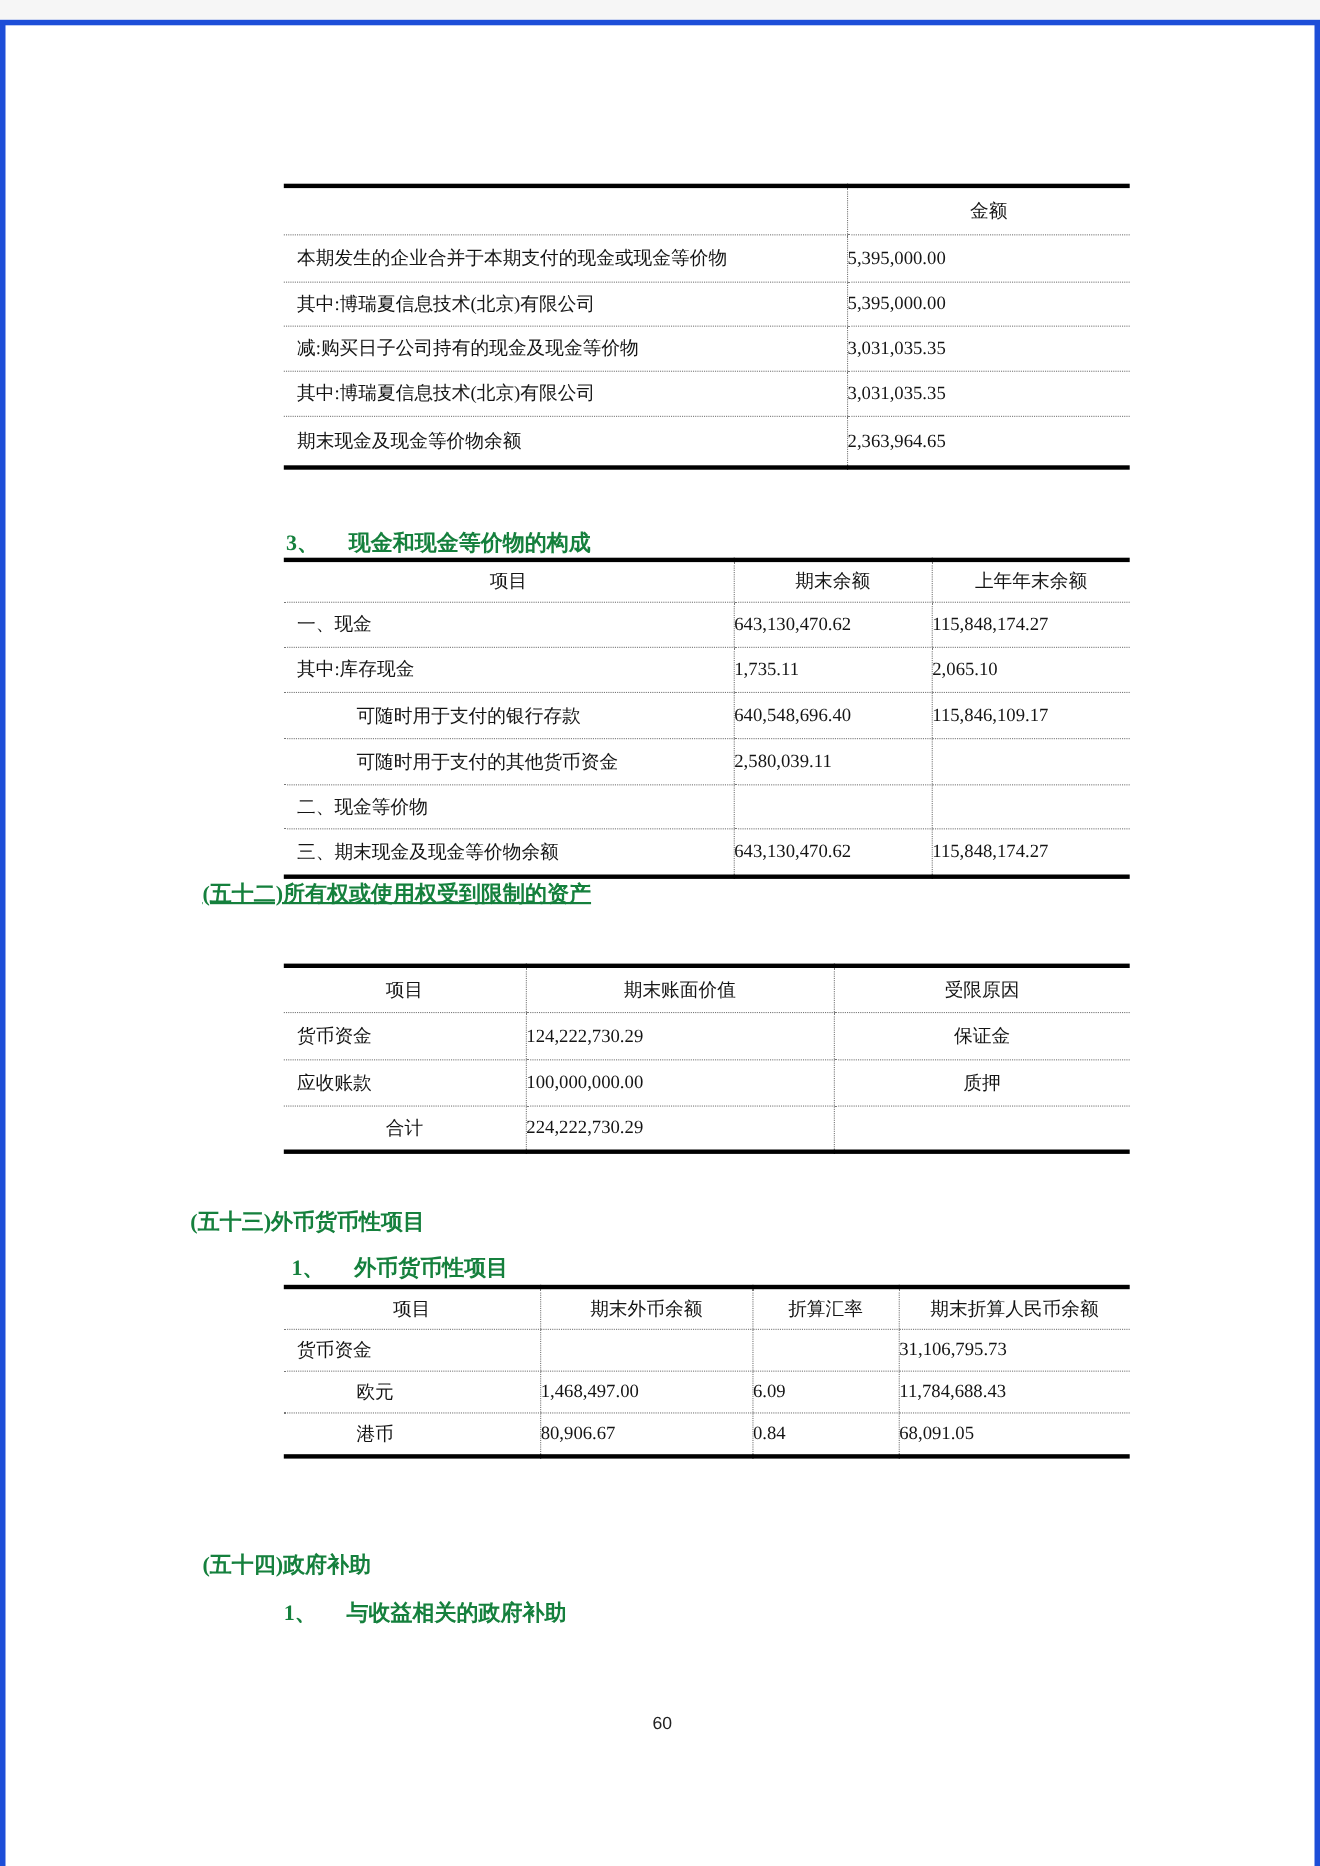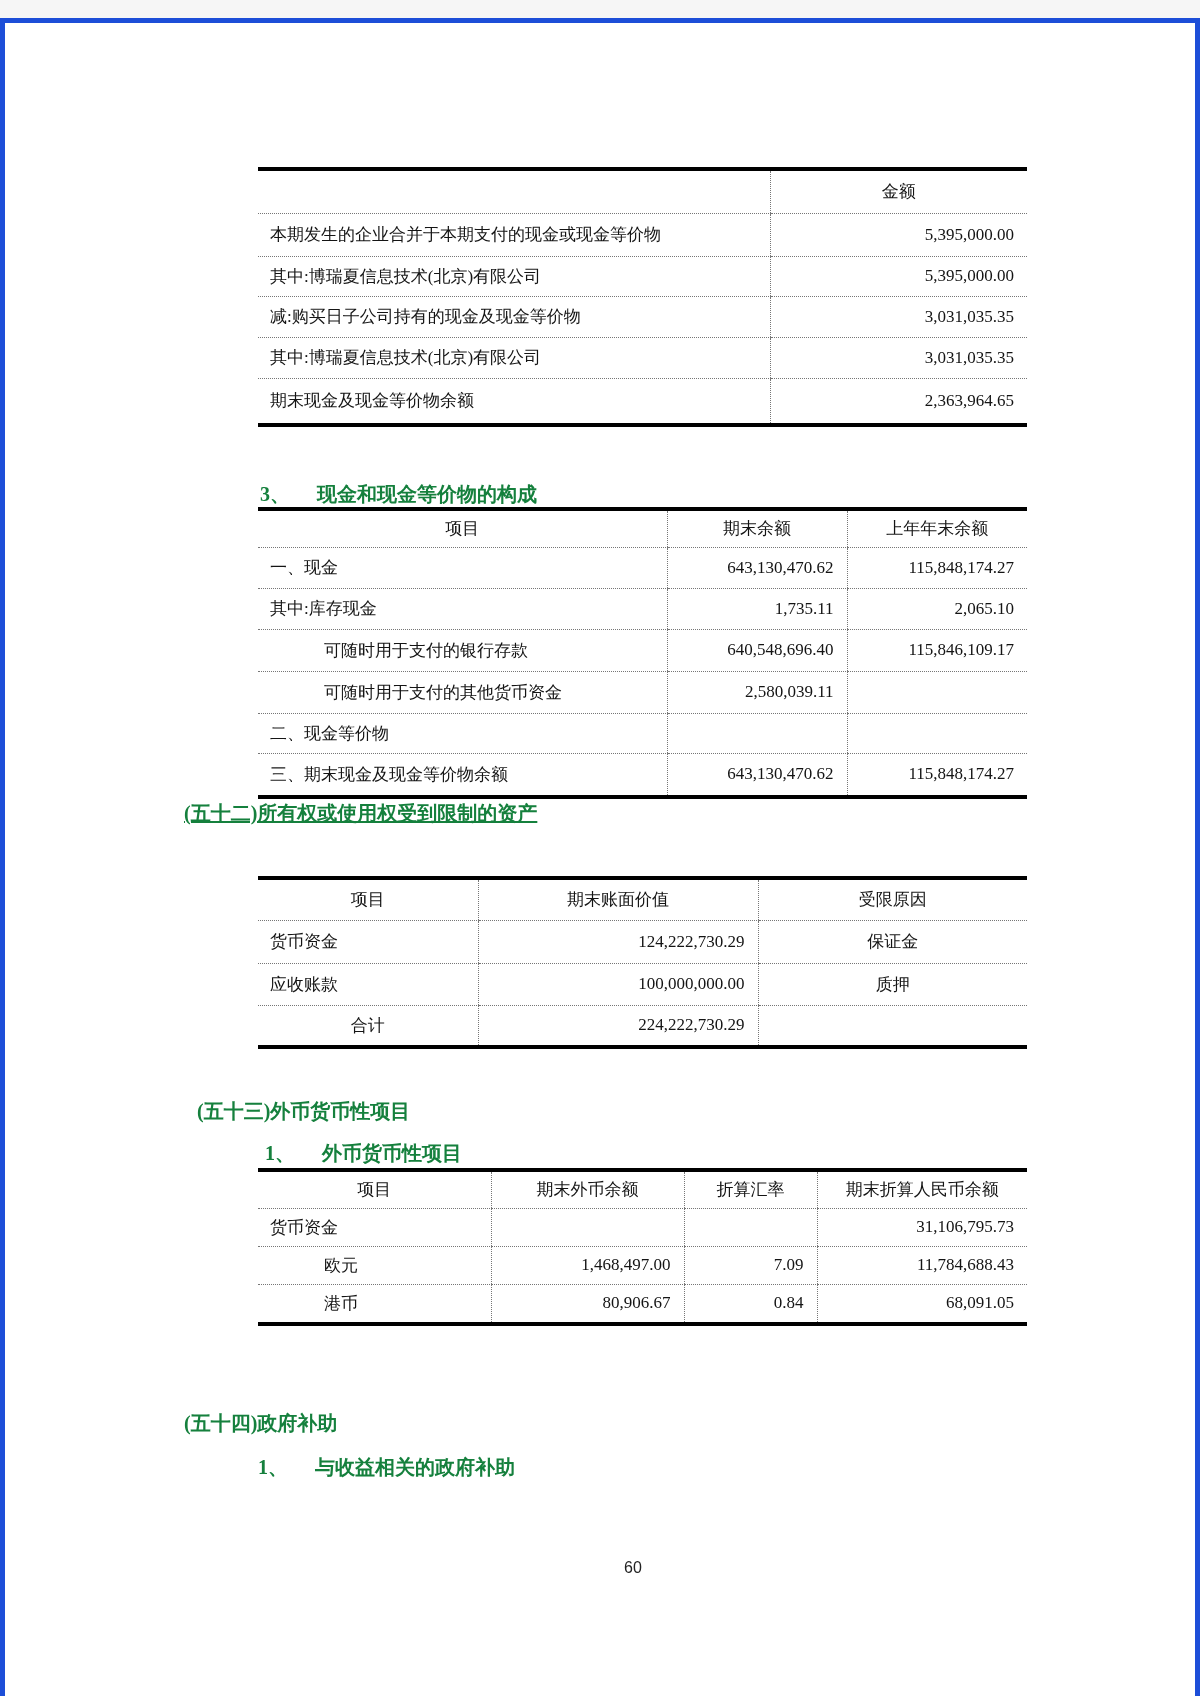--- a/index.html
+++ b/index.html
@@ -14,29 +14,29 @@
     border-top:4px solid #000; border-bottom:4px solid #000;
     font-size:17px; color:#141414;
   }
   .tbl td {
     border-bottom:1px dotted #767676; vertical-align:middle;
     white-space:nowrap; overflow:hidden;
   }
   .tbl td.vline { border-left:1px dotted #767676; }
   .lab { text-align:left; padding-left:12px; }
   .ind { padding-left:66px; }
-  .num { text-align:right; padding-right:13px; }
+  .num { text-align:left; padding-right:13px; }
   .ctr { text-align:center; }
   .sec {
     position:absolute; font-weight:bold; font-size:20px; line-height:26px;
     white-space:nowrap; color:#15803d;
   }
   .subnum { display:inline-block; width:57px; }
   .pageno {
-    position:absolute; left:600px; top:1536px; width:56px; text-align:center;
+    position:absolute; left:569px; top:1536px; width:56px; text-align:center;
     font-family:"Liberation Sans","DejaVu Sans",sans-serif; font-size:16px; color:#222;
   }
 </style>
 </head>
 <body>
 
 <div class="page">
 
   <table class="tbl" style="left:253px; top:144px; width:769px;">
     <colgroup>
@@ -145,21 +145,21 @@
       <td class="ctr vline">质押</td>
     </tr>
     <tr style="height:42px">
       <td class="ctr">合计</td>
       <td class="num vline">224,222,730.29</td>
       <td class="ctr vline"></td>
     </tr>
   </tbody>
     </table>
 
-  <div class="sec" style="left:192px; top:1075px;">(五十三)外币货币性项目</div>
+  <div class="sec" style="left:168px; top:1075px;">(五十三)外币货币性项目</div>
 
   <div class="sec" style="left:260px; top:1117px;">
     <span class="subnum">1、</span><span>外币货币性项目</span>
   </div>
 
   <table class="tbl" style="left:253px; top:1145px; width:769px;">
     <colgroup>
         <col style="width:233px">
         <col style="width:193px">
         <col style="width:133px">
@@ -174,21 +174,21 @@
     </tr>
     <tr style="height:38px">
       <td class="lab">货币资金</td>
       <td class="num vline"></td>
       <td class="num vline"></td>
       <td class="num vline">31,106,795.73</td>
     </tr>
     <tr style="height:38px">
       <td class="lab ind">欧元</td>
       <td class="num vline">1,468,497.00</td>
-      <td class="num vline">7.09</td>
+      <td class="num vline">6.09</td>
       <td class="num vline">11,784,688.43</td>
     </tr>
     <tr style="height:40px">
       <td class="lab ind">港币</td>
       <td class="num vline">80,906.67</td>
       <td class="num vline">0.84</td>
       <td class="num vline">68,091.05</td>
     </tr>
   </tbody>
     </table>

